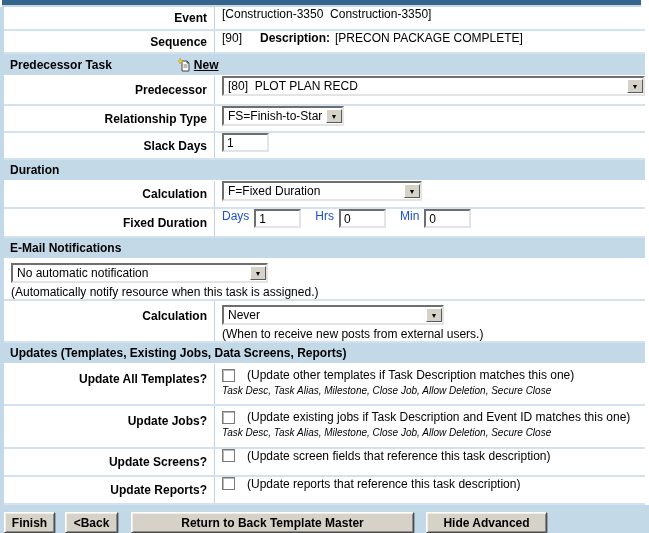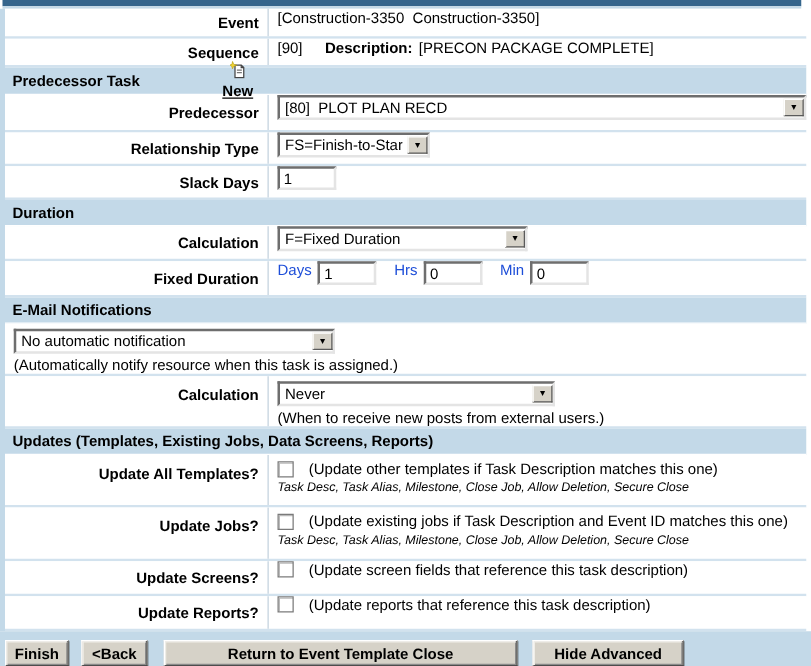--- a/index.html
+++ b/index.html
@@ -34,21 +34,21 @@
   .txt { height:19px; width:47px; border:2px solid; border-color:#6e6e6e #e4e4e4 #e4e4e4 #6e6e6e;
          font-family:"Liberation Sans",sans-serif; font-size:12px; padding-left:3px; }
 
   .checkbox { display:inline-block; width:13px; height:13px; background:#fff;
               border:1px solid #7a7a7a; box-shadow:inset 1px 1px 0 #b9b9b9; }
 
   .hint { font-size:12px; }
   .fields-line { font-size:10px; font-style:italic; margin-top:3px; }
   .line { display:flex; align-items:center; }
 
-  .new-link { display:inline-flex; align-items:center; gap:3px; margin-left:32px; cursor:pointer;flex-direction:column; }
+  .new-link { display:inline-flex; align-items:center; gap:3px; margin-left:32px; cursor:pointer; }
   .new-link .nl-text { font-weight:bold; text-decoration:underline; color:#000; }
 
   .inline-lbl { color:#1d4ed8; }
 
   .buttonbar { height:28px; background:var(--header_bg,#C3D9E8); display:flex; align-items:flex-end; padding-left:4px; }
   .btn { height:21px; background:var(--button_face,#D6D2C8); font-family:"Liberation Sans",sans-serif;
          font-weight:bold; font-size:12px; color:#000;
          border:1px solid; border-color:#ffffff #4d4d4d #4d4d4d #ffffff;
          box-shadow:1px 1px 0 #8f9bא0; box-shadow:1px 1px 0 #93a3ad, inset 1px 1px 0 #efede7, inset -1px -1px 0 #8a8a8a;
          cursor:pointer; padding:0 4px; }
@@ -234,16 +234,16 @@
         <span class="checkbox"></span>
         <span class="hint" style="margin-left:12px">(Update reports that reference this task description)</span>
       </div>
     </div>
 
   </div>
 
   <div class="buttonbar">
     <button class="btn" style="width:51px">Finish</button>
     <button class="btn" style="width:53px; margin-left:10px">&lt;Back</button>
-    <button class="btn" style="width:283px; margin-left:13px">Return to Event Template Close</button>
+    <button class="btn" style="width:283px; margin-left:13px">Return to Back Template Master</button>
     <button class="btn" style="width:121px; margin-left:12px">Hide Advanced</button>
   </div>
 </div>
 
 </body></html>

